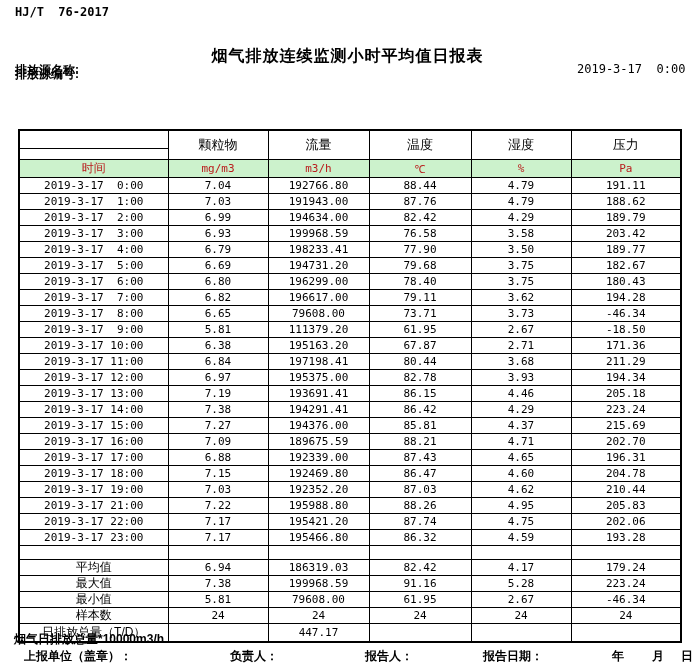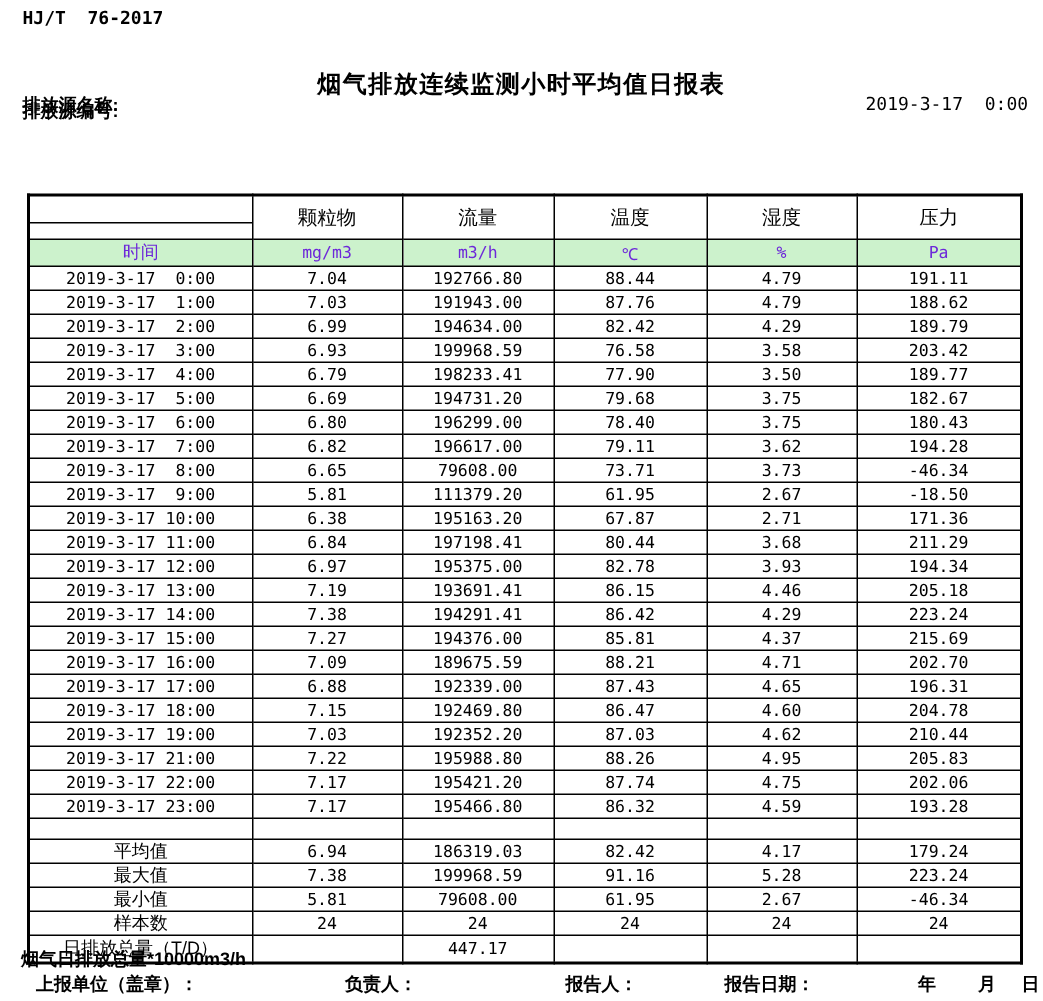--- a/index.html
+++ b/index.html
@@ -33,21 +33,21 @@
     border: 1px solid #000; padding: 0; text-align: center;
     font-weight: normal; overflow: hidden;
   }
   tr.pollutant-row { height: 29px; }
   tr.pollutant-row th { font-size: 13px; }
   td.corner-cell { padding: 0; vertical-align: top; }
   .corner-top { height: 18px; border-bottom: 1px solid #000; }
   .corner-bottom { height: 10px; }
   tr.units-row { height: 15px; background: #ccf2cc; }
   tr.units-row td {
-    font-size: 11px; color: #6d28d9;
+    font-size: 11px; color: #b91c1c;
     font-family: "DejaVu Sans Mono", monospace;
   }
   tr.units-row td.time-header { font-size: 12px; font-family: "Liberation Sans", sans-serif; }
   tr.data-row { height: 15.5px; }
   tr.data-row td {
     font-size: 11px; line-height: 15px;
     font-family: "DejaVu Sans Mono", monospace;
   }
   td.time-cell { white-space: pre; }
   tr.spacer-row { height: 14px; }
@@ -55,21 +55,21 @@
   tr.summary-row td {
     font-size: 11px; line-height: 15px;
     font-family: "DejaVu Sans Mono", monospace;
   }
   tr.summary-row td.summary-label { font-size: 12px; font-family: "Liberation Sans", sans-serif; }
   tbody.summary-rows tr:last-child { height: 18px; }
   .footnote { position: absolute; left: 14px; top: 631px; font-size: 12px; font-weight: bold; }
   .sign-line span { position: absolute; top: 648px; font-size: 12px; font-weight: bold; }
   .lbl-unit { left: 24px; }
   .lbl-resp { left: 230px; }
-  .lbl-reporter { left: 365px; margin-left: 12px; }
+  .lbl-reporter { left: 365px; }
   .lbl-date { left: 483px; }
   .lbl-year { left: 612px; }
   .lbl-month { left: 652px; }
   .lbl-day { left: 681px; }
 </style>
 </head>
 <body>
 
 <div class="doc-code">HJ/T  76-2017</div>
 <div class="report-title">烟气排放连续监测小时平均值日报表</div>

